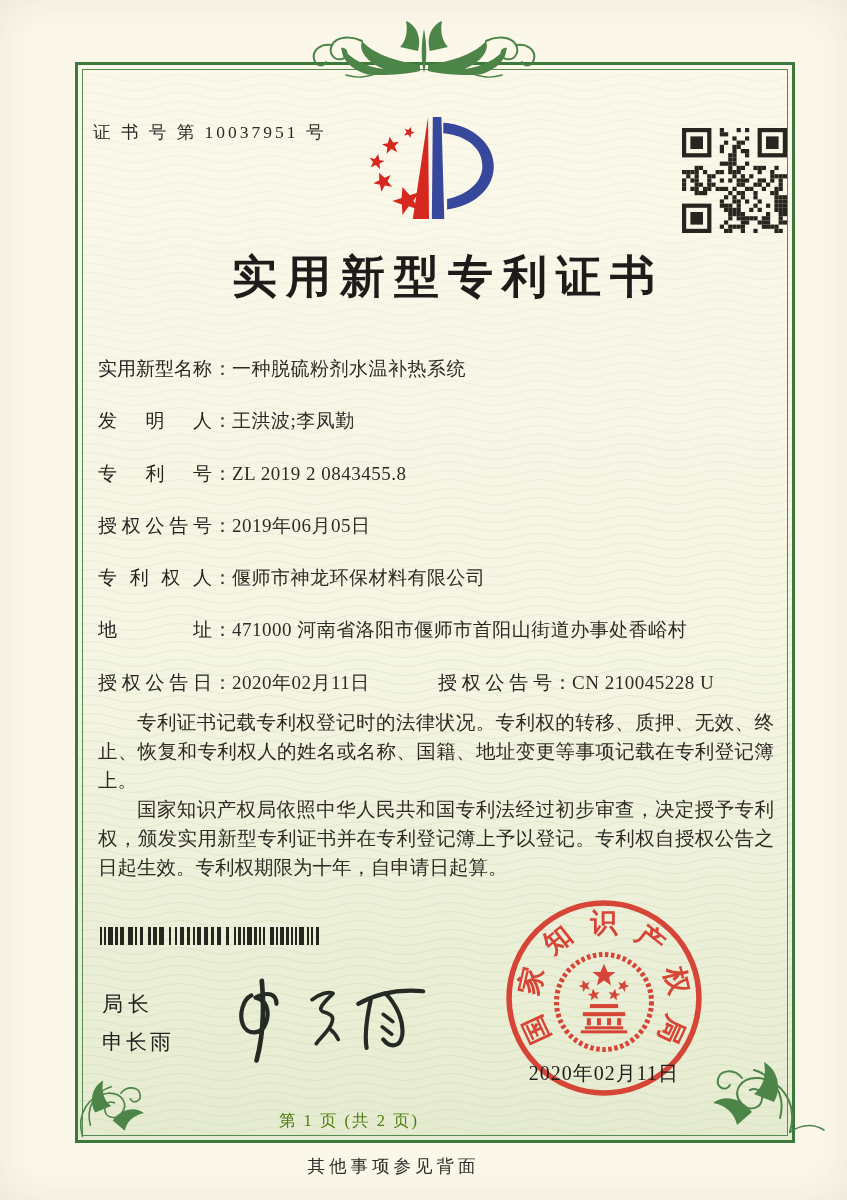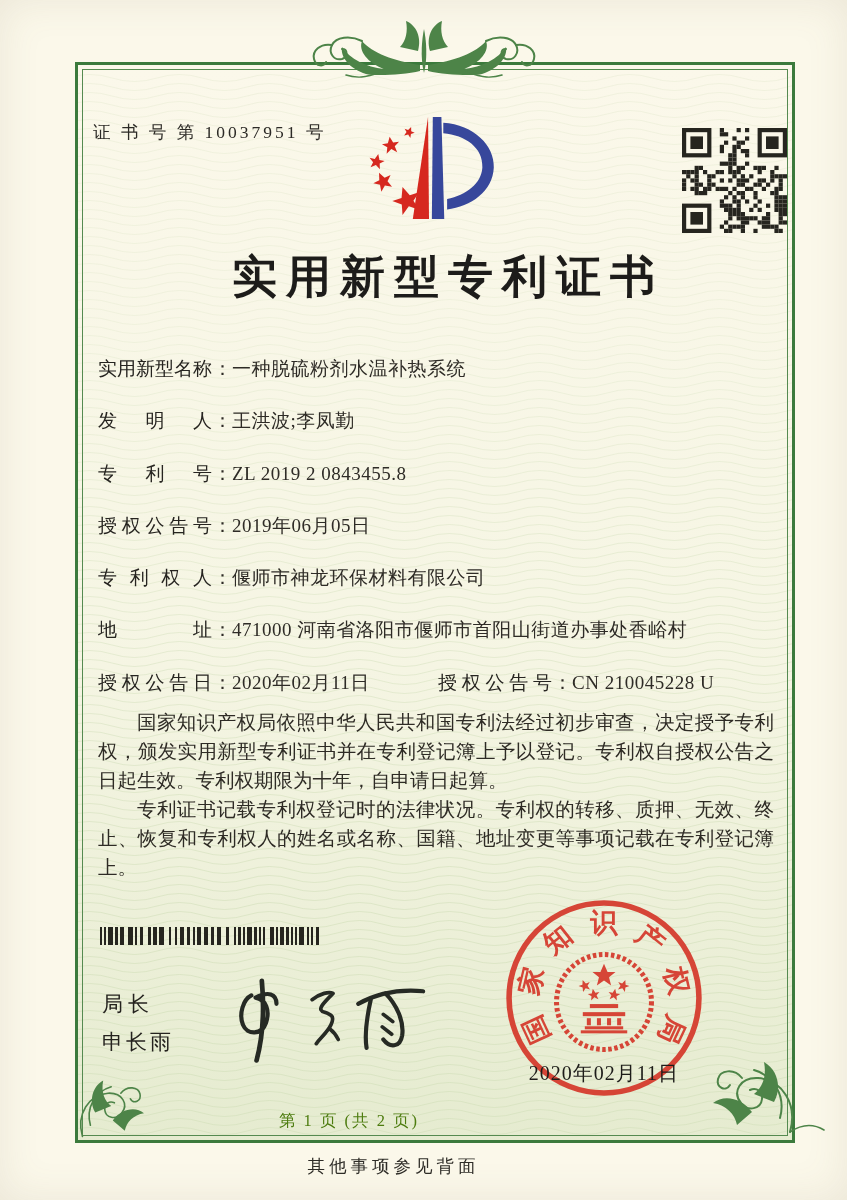--- a/index.html
+++ b/index.html
@@ -451,22 +451,22 @@
       <span class="flabel">授权公告日</span>
         <span class="fcolon">：</span>
       <span class="fvalue fvalue-grant">2020年02月11日</span>
       <span class="flabel flabel2">授权公告号</span>
         <span class="fcolon">：</span>
       <span class="fvalue">CN 210045228 U</span>
     </div>
   </div>
 
   <div class="paragraphs">
+    <p>专利证书记载专利权登记时的法律状况。专利权的转移、质押、无效、终止、恢复和专利权人的姓名或名称、国籍、地址变更等事项记载在专利登记簿上。</p>
     <p>国家知识产权局依照中华人民共和国专利法经过初步审查，决定授予专利权，颁发实用新型专利证书并在专利登记簿上予以登记。专利权自授权公告之日起生效。专利权期限为十年，自申请日起算。</p>
-    <p>专利证书记载专利权登记时的法律状况。专利权的转移、质押、无效、终止、恢复和专利权人的姓名或名称、国籍、地址变更等事项记载在专利登记簿上。</p>
   </div>
 
   <svg id="barcode" class="overlay" style="left:100px;top:927px;" width="222" height="18" viewBox="0 0 222 18">
       <rect x="0" y="0" width="2" height="18" fill="#26251f"></rect>
       <rect x="4" y="0" width="2" height="18" fill="#26251f"></rect>
       <rect x="8" y="0" width="5" height="18" fill="#26251f"></rect>
       <rect x="15" y="0" width="3" height="18" fill="#26251f"></rect>
       <rect x="20" y="0" width="4" height="18" fill="#26251f"></rect>
       <rect x="28" y="0" width="5" height="18" fill="#26251f"></rect>
       <rect x="35" y="0" width="2" height="18" fill="#26251f"></rect>

